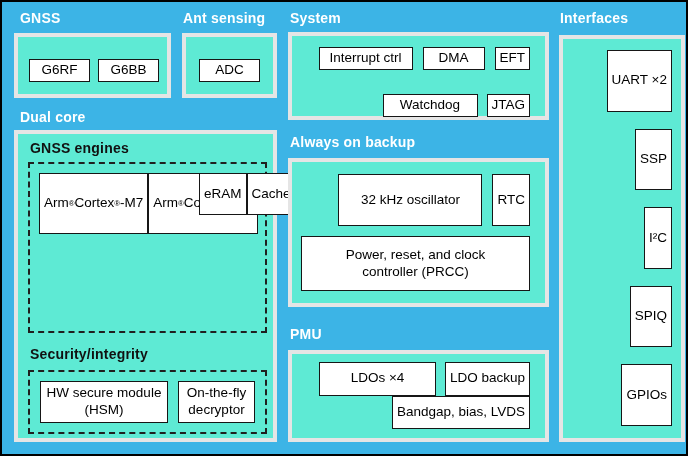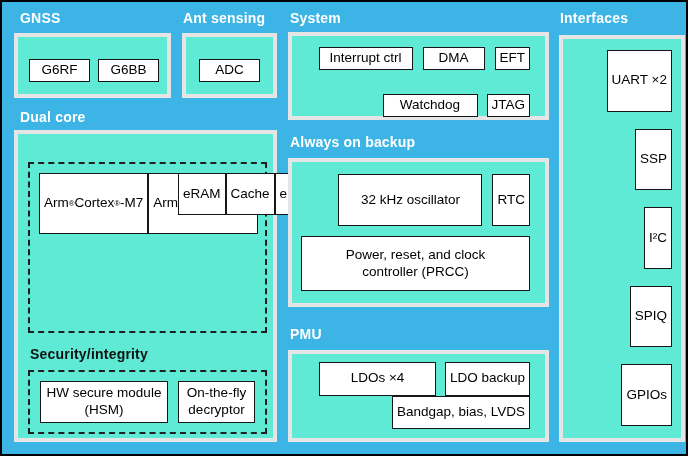--- a/index.html
+++ b/index.html
@@ -75,21 +75,22 @@
     <div class="wbox grow">UART ×2</div>
     <div class="wbox grow">SSP</div>
     <div class="wbox grow">I²C</div>
     <div class="wbox grow">SPIQ</div>
     <div class="wbox grow">GPIOs</div>
   </div>
 
   <div class="lbl" style="left:20px;top:109px">Dual core</div>
   <div class="gblock block" style="left:14px;top:130px;width:263px;height:312px">
 
-    <div class="dashed row" style="left:10px;top:28px;width:239px;height:171px;padding:9px;gap:5px">
+    <div class="lbl dark" style="left:12px;top:6px">GNSS engines</div>
+    <div class="dashed row" style="left:10px;top:28px;width:239px;height:171px;padding:9px;gap:26px">
       <div class="r col" style="width:134px;justify-content:space-between">
         <div class="wbox" style="height:61px">Arm<sup>®</sup> Cortex<sup>®</sup>-M7</div>
         <div class="wbox" style="height:61px">Arm<sup>®</sup> Cortex<sup>®</sup>-M7</div>
       </div>
       <div class="r col grow" style="justify-content:space-between">
         <div class="wbox" style="height:42px">eRAM</div>
         <div class="wbox" style="height:42px">Cache</div>
         <div class="wbox" style="height:42px">eNVM</div>
       </div>
     </div>

